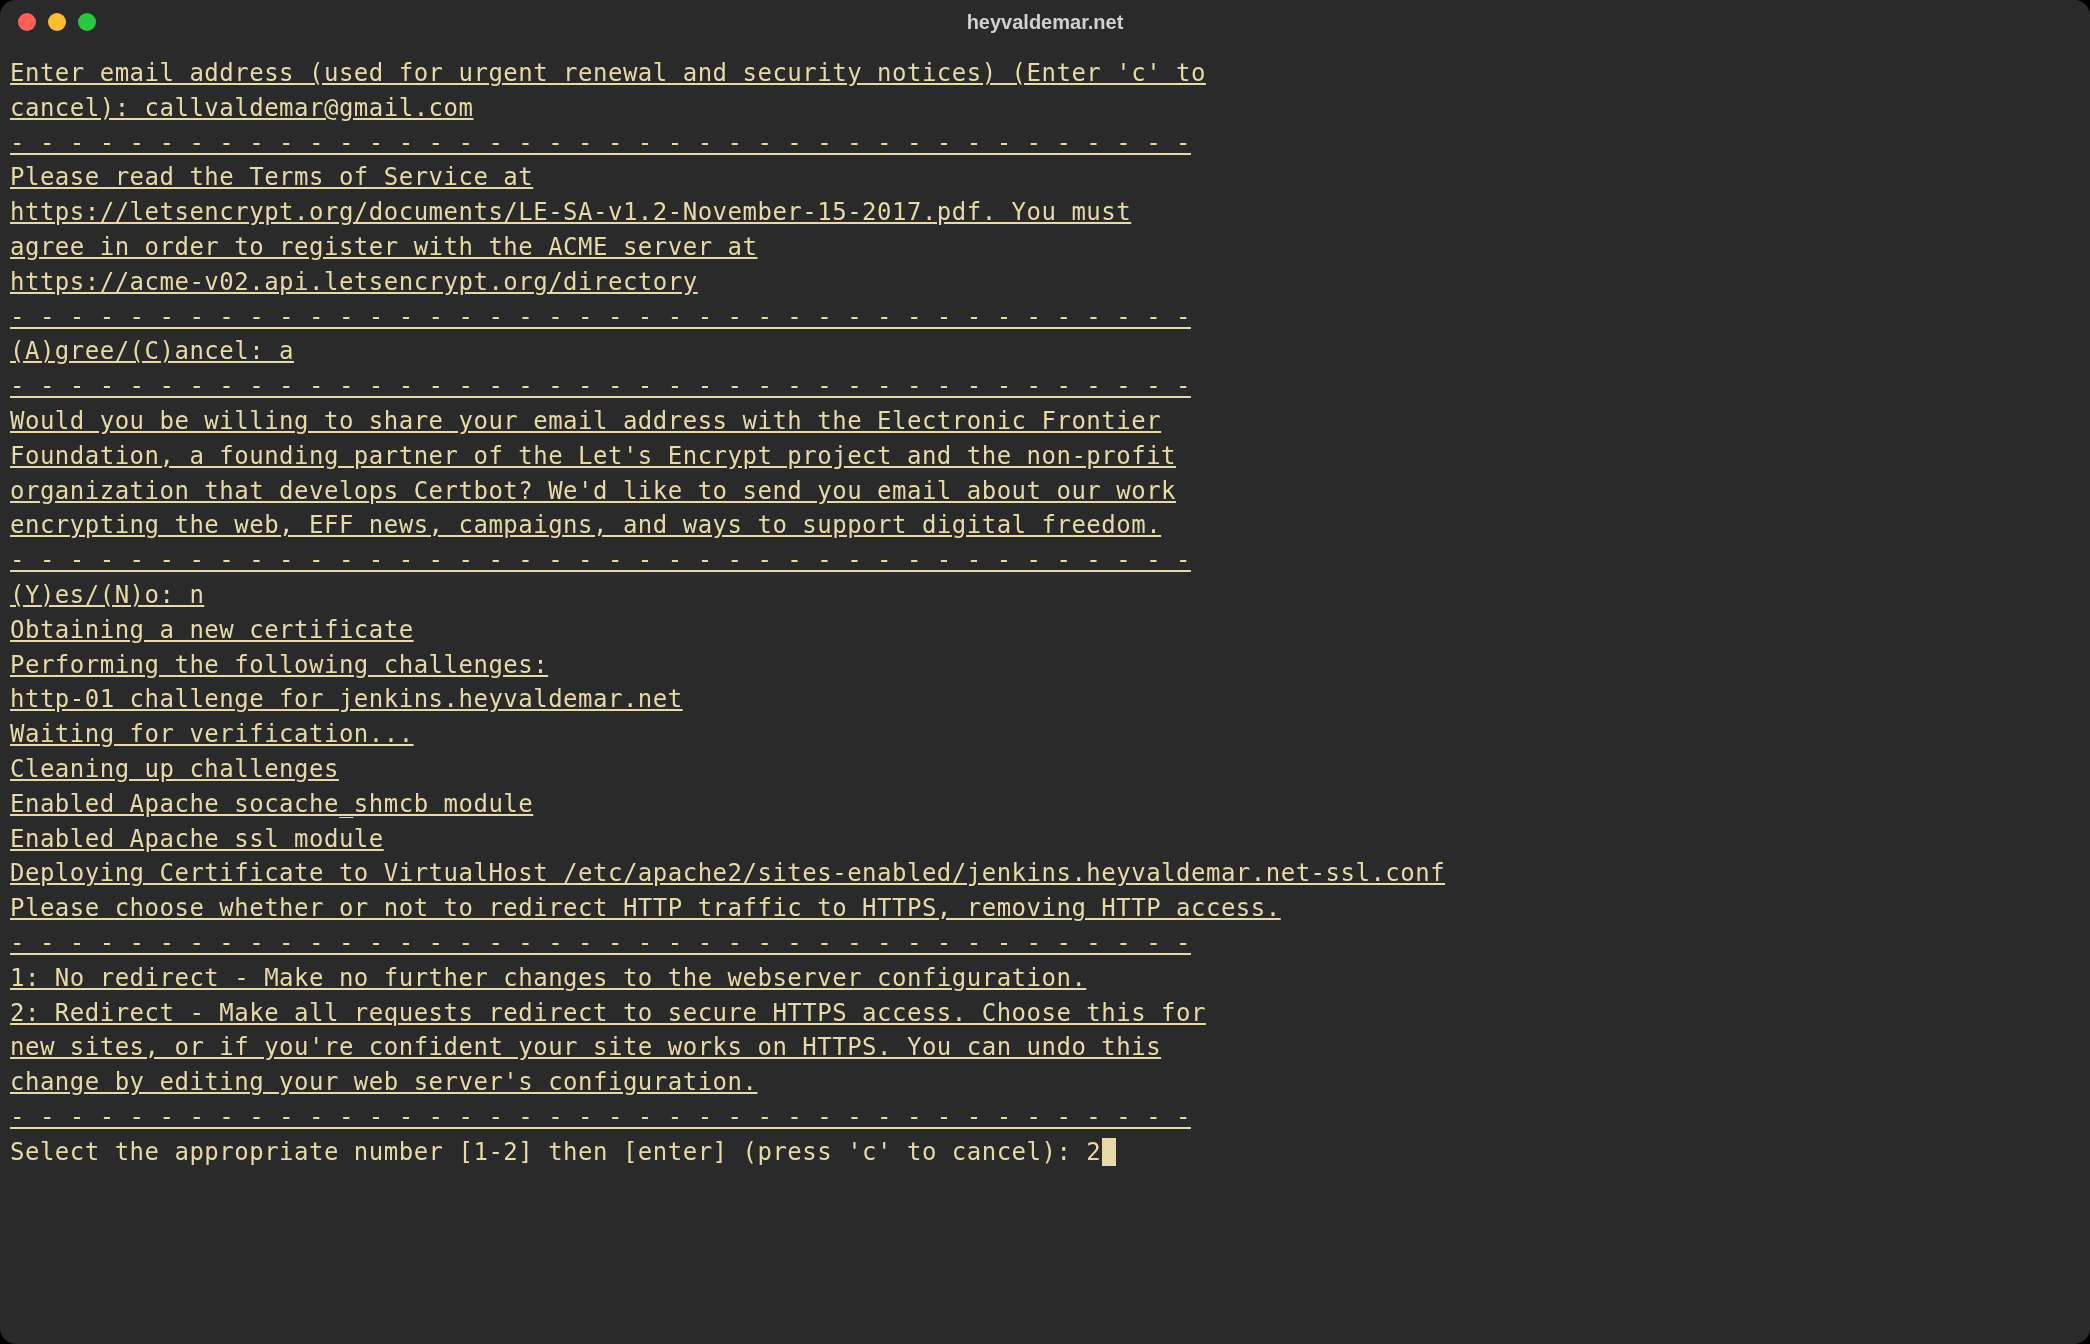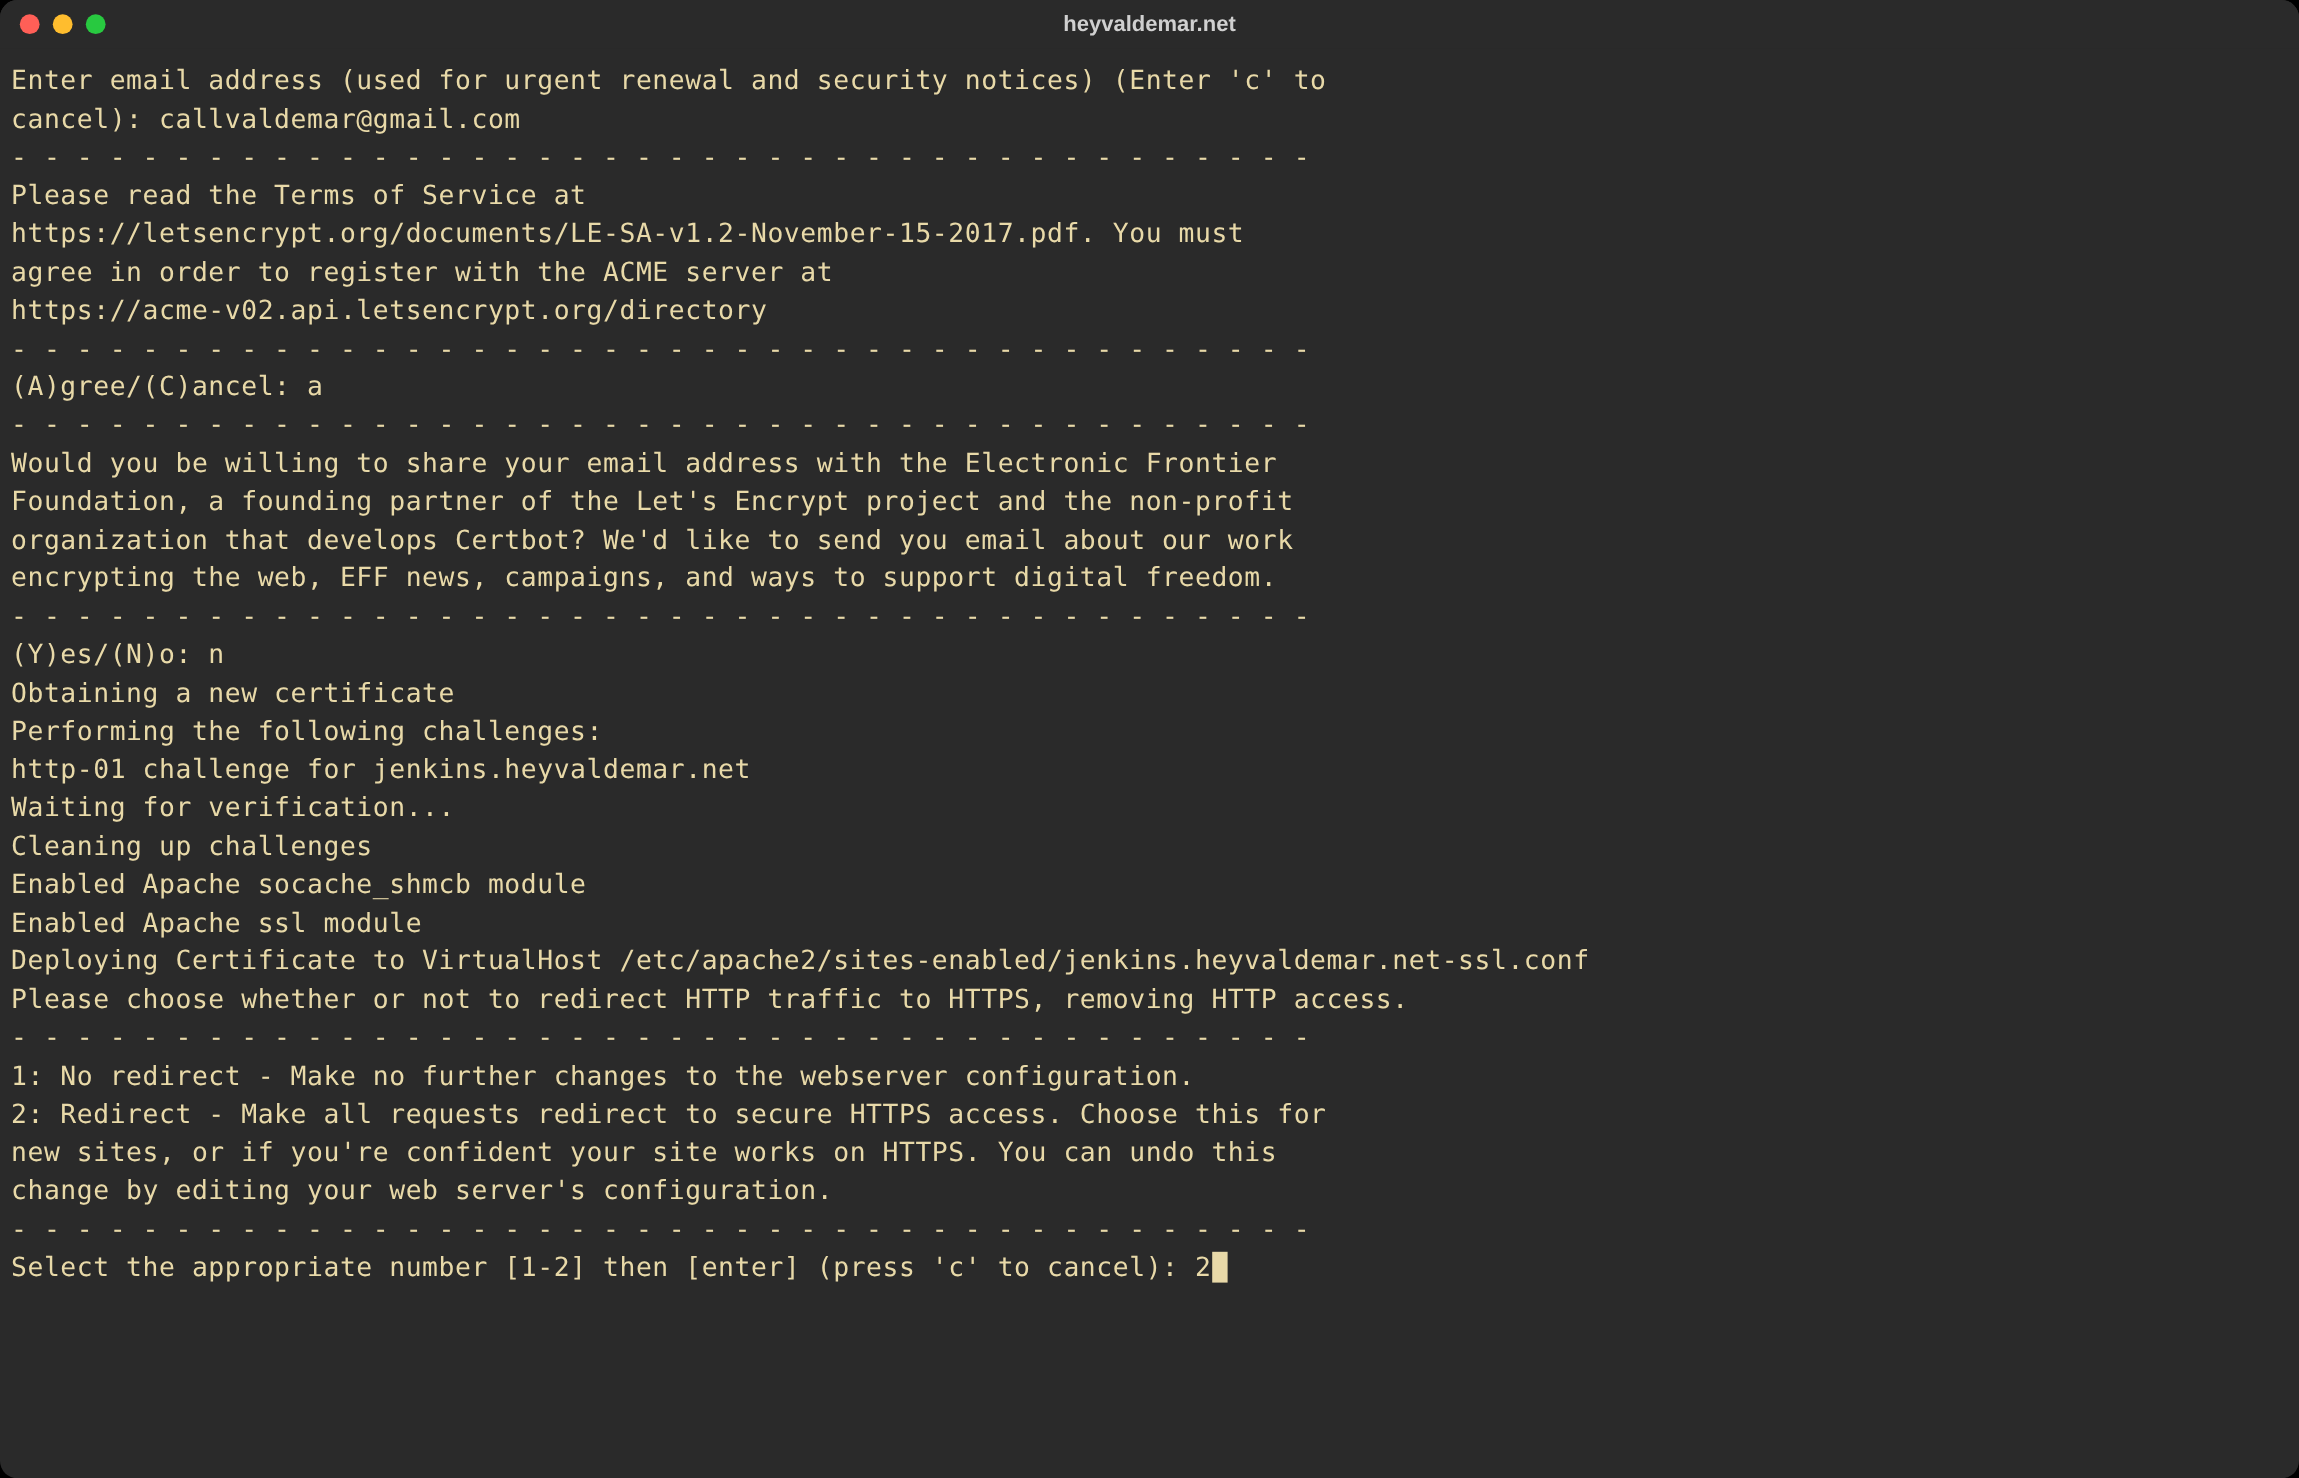--- a/index.html
+++ b/index.html
@@ -61,20 +61,21 @@
       font-family: "SF Mono", "Menlo", "Monaco", "Consolas", monospace;
       font-size: 24px;
       line-height: 1.45;
       color: #e8d9a8;
       white-space: pre;
       overflow: hidden;
       letter-spacing: 0.5px;
     }
     .terminal-line {
       display: block;
+      text-decoration: underline;
     }
     .cursor {
       display: inline-block;
       width: 14px;
       height: 28px;
       background: #e8d9a8;
       vertical-align: text-bottom;
       margin-left: 1px;
     }
     .input-wrapper {

